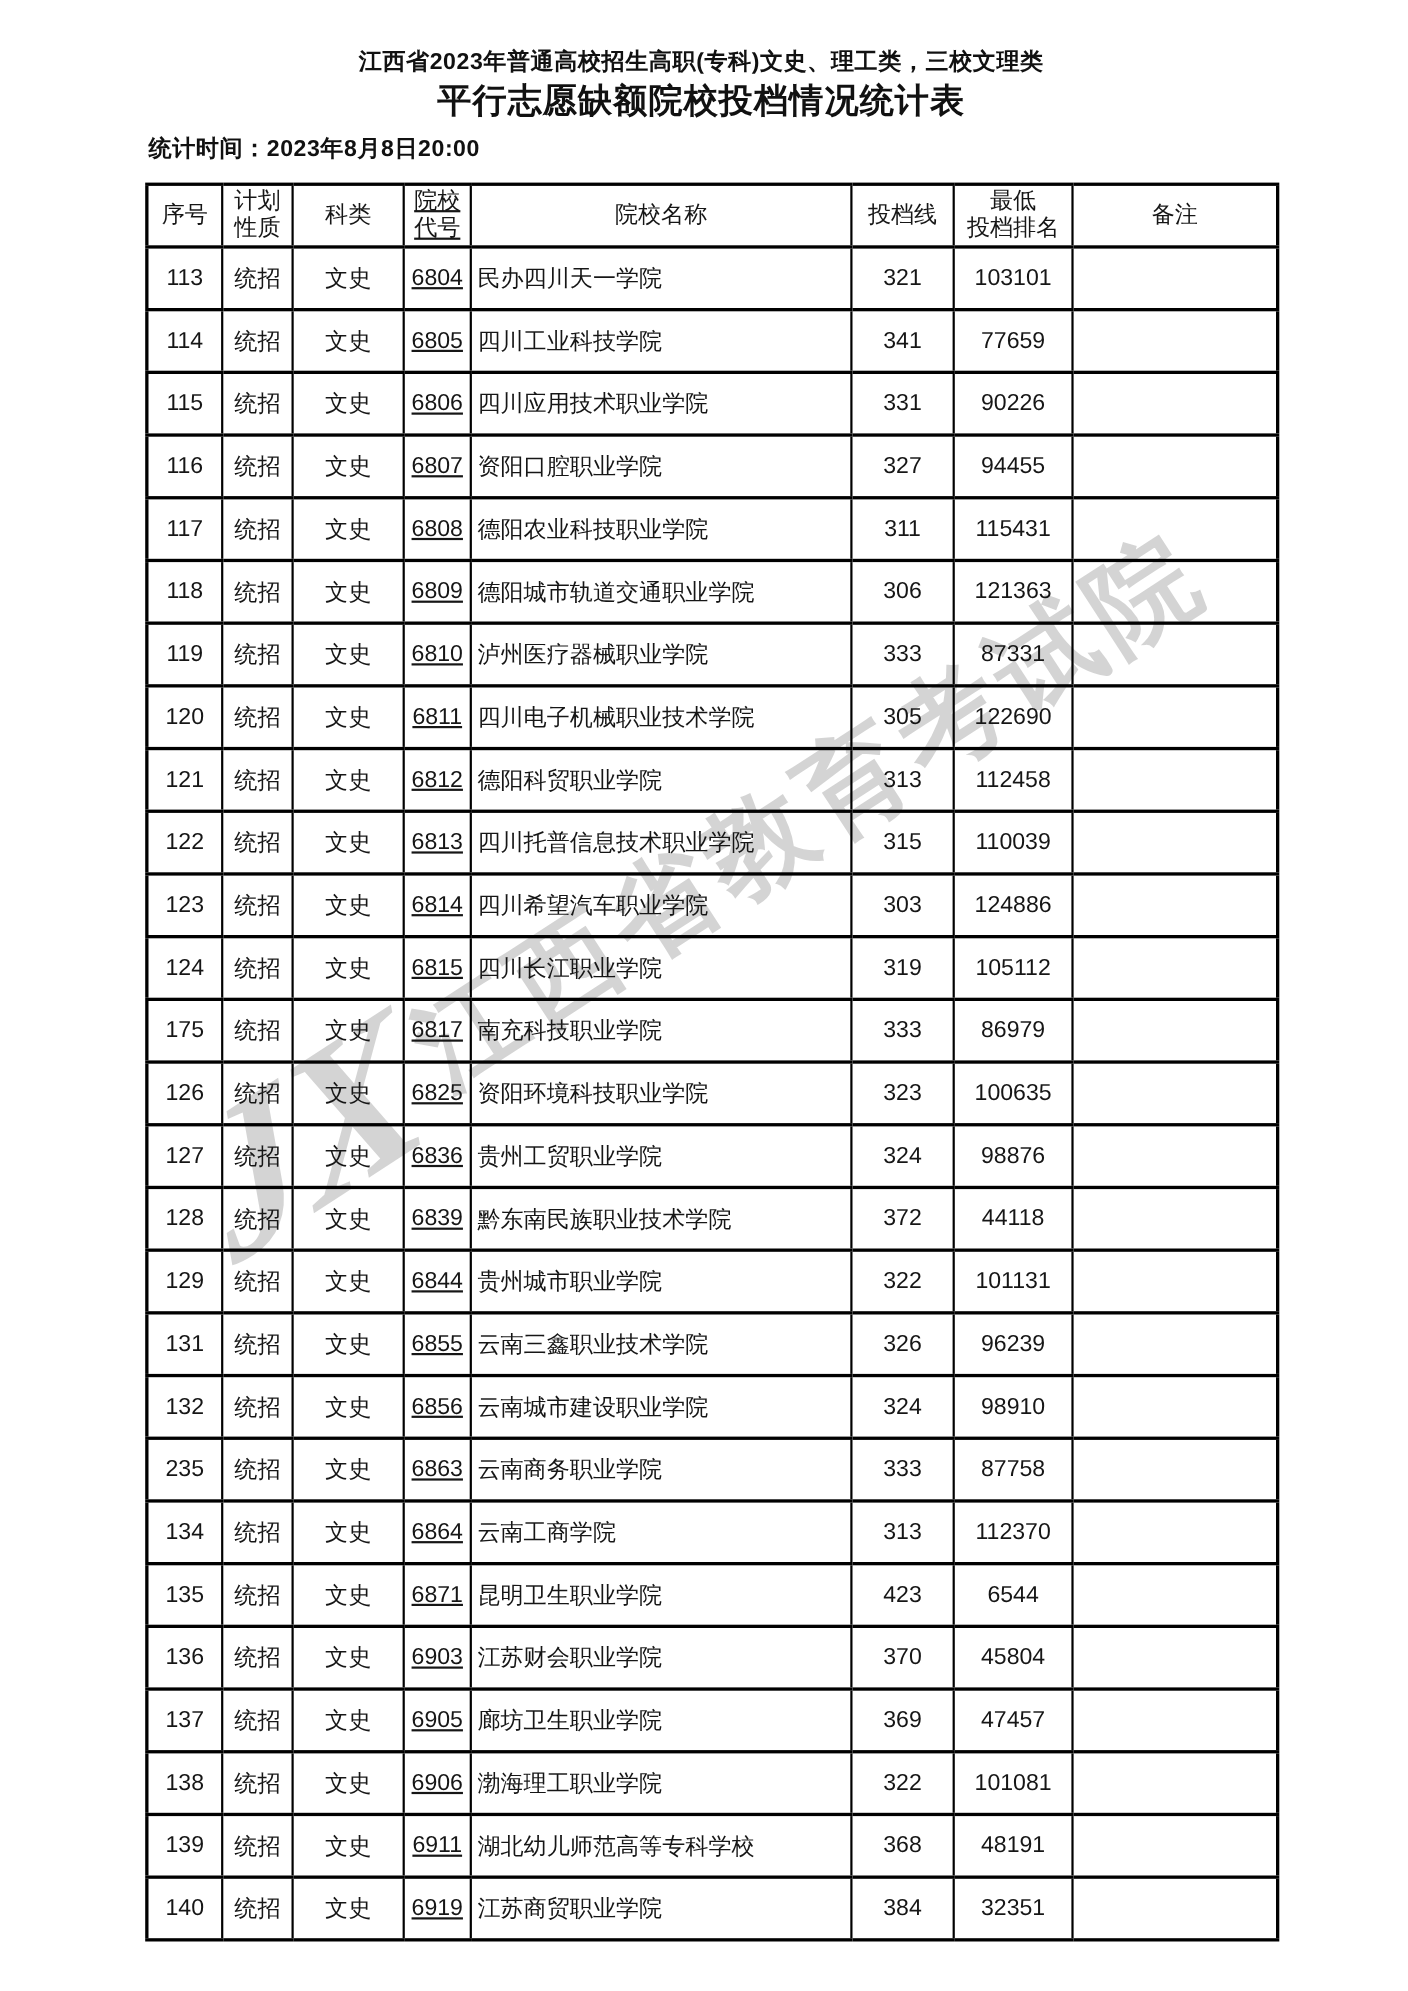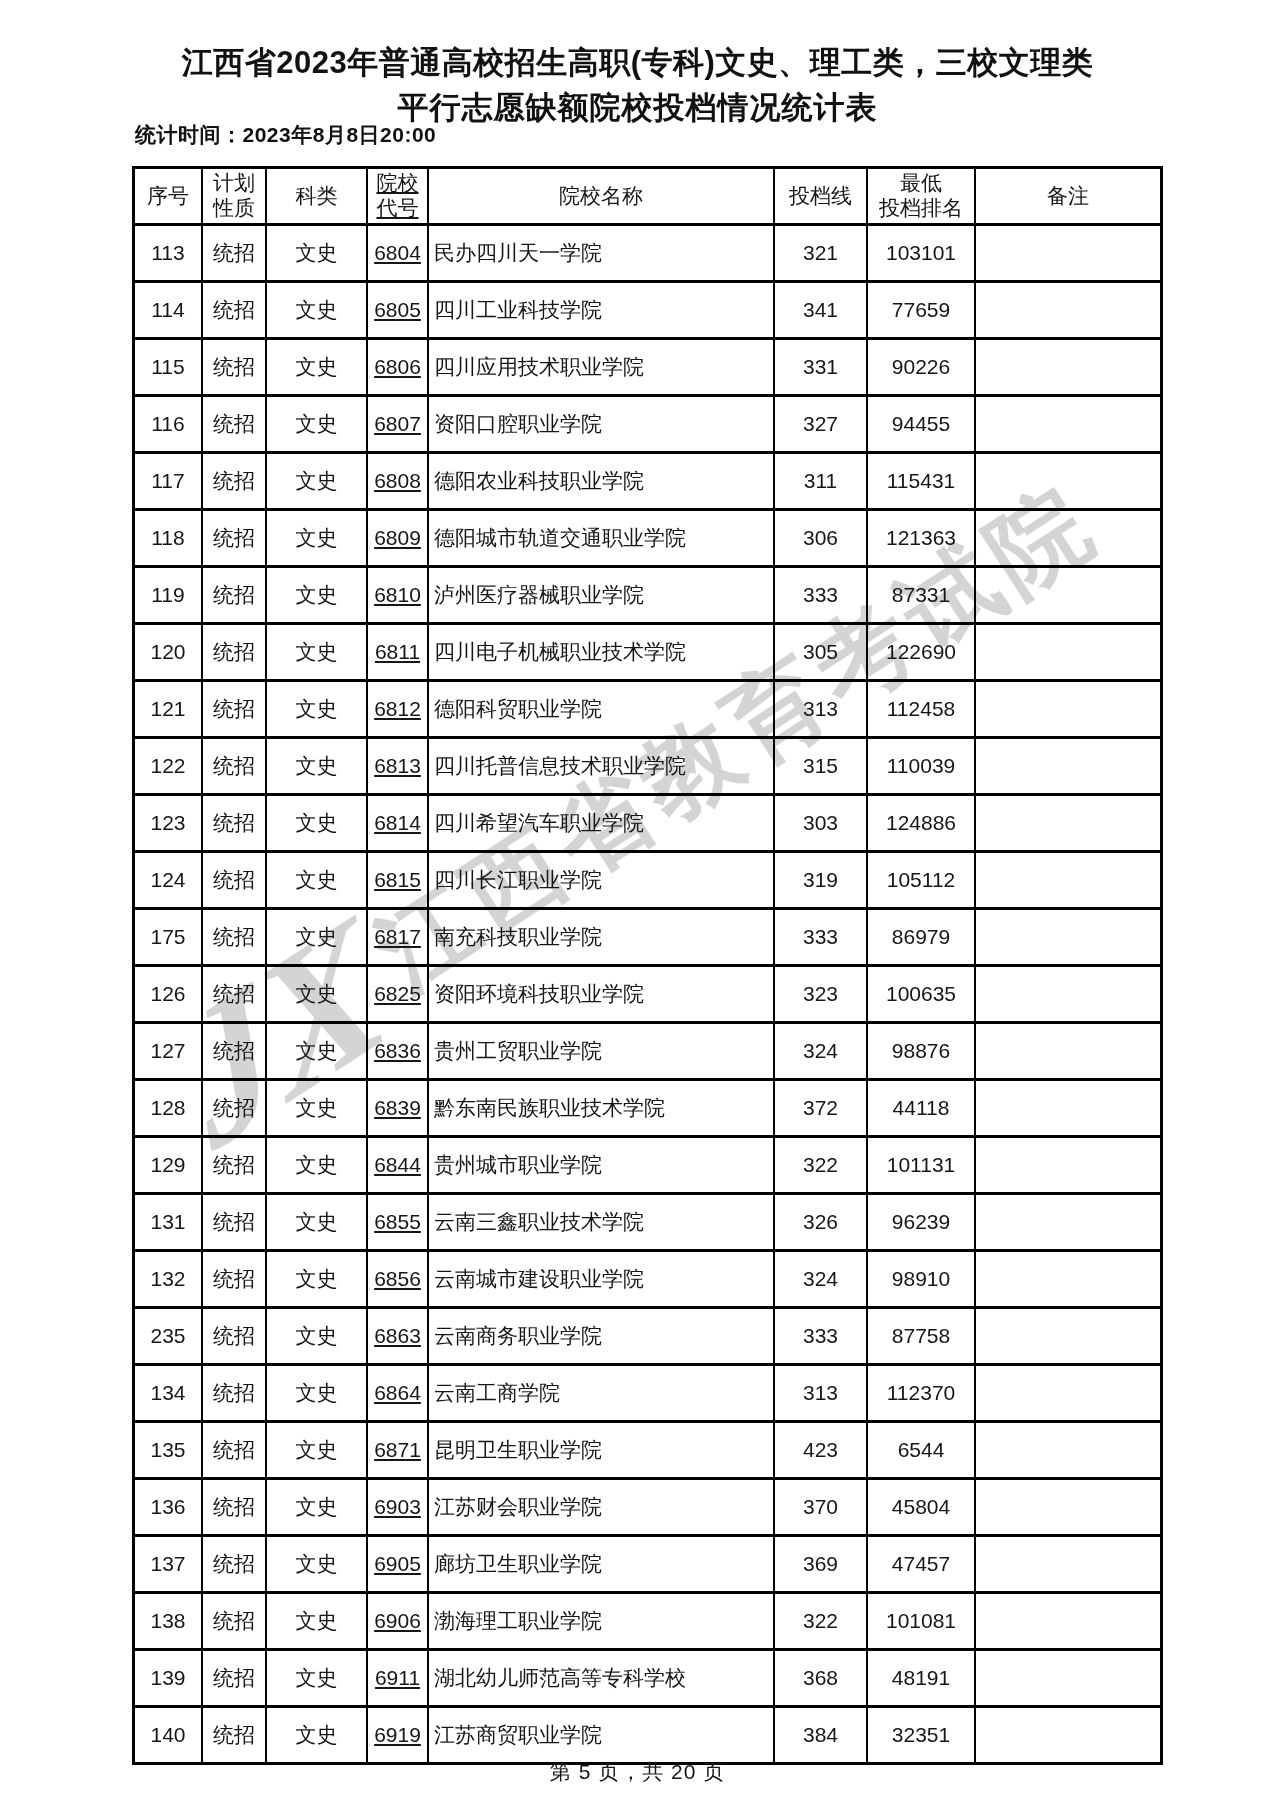--- a/index.html
+++ b/index.html
@@ -22,22 +22,22 @@
     font-size:185px;font-style:italic;font-weight:bold;
     transform:skewX(-14deg);line-height:0.8;margin-right:18px;
     font-family:"Liberation Serif", serif;
   }
   .watermark .wm-text{
     font-size:96px;font-weight:bold;letter-spacing:8px;line-height:1;
   }
 
   
   .title-wrap{position:absolute;left:132px;top:44px;width:1011px;text-align:center;z-index:2;}
-  .title-line1{font-size:31px;font-weight:bold;line-height:1.25;letter-spacing:0.5px;}
-  .title-line2{font-size:31px;font-weight:bold;line-height:1.25;margin-top:6px;letter-spacing:1px;}
+  .title-line1{font-size:21px;font-weight:bold;line-height:1.25;letter-spacing:0.5px;}
+  .title-line2{font-size:31px;font-weight:bold;line-height:1.25;margin-top:6px;letter-spacing:1px;font-family:Liberation Mono, monospace;}
 
   .stats-time{
     position:absolute;left:135px;top:121px;z-index:2;
     font-size:21px;font-weight:bold;letter-spacing:0.5px;
   }
 
   
   table.report{
     position:absolute;left:132px;top:166px;width:1011px;z-index:1;
     border-collapse:collapse;table-layout:fixed;
@@ -363,15 +363,14 @@
           <td class="c2">文史</td>
           <td class="c3">6919</td>
           <td class="c4">江苏商贸职业学院</td>
           <td class="c5">384</td>
           <td class="c6">32351</td>
           <td class="c7"></td>
         </tr>
       </tbody>
   </table>
 
-  <div class="footer">第 5 页，共 20 页</div>
 
 </div>
 
 </body></html>

